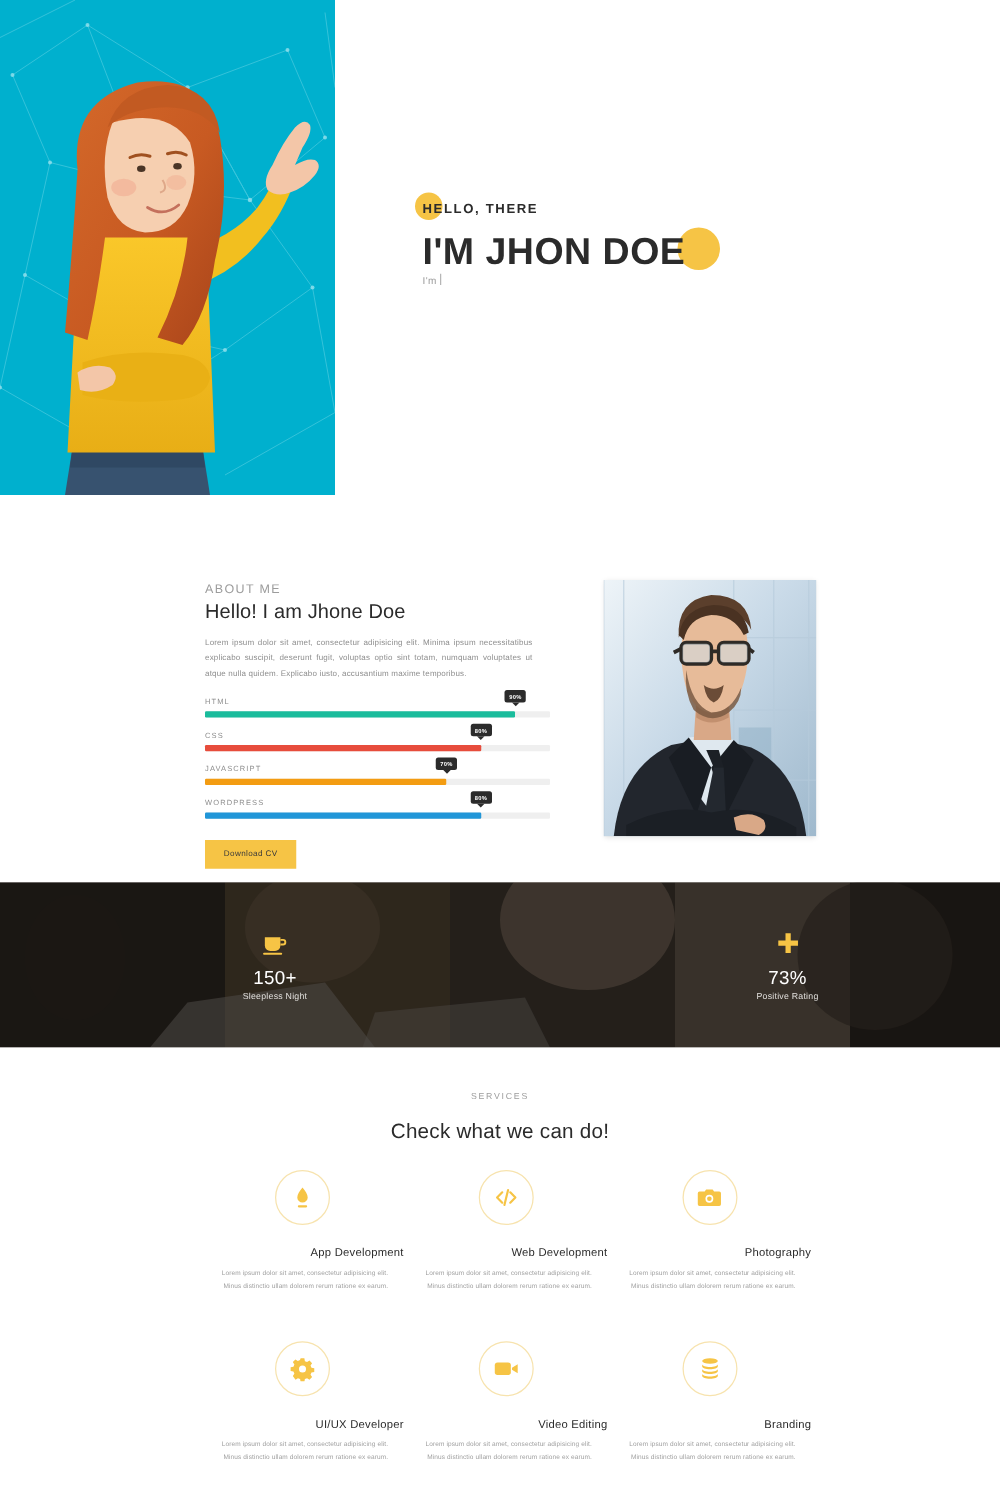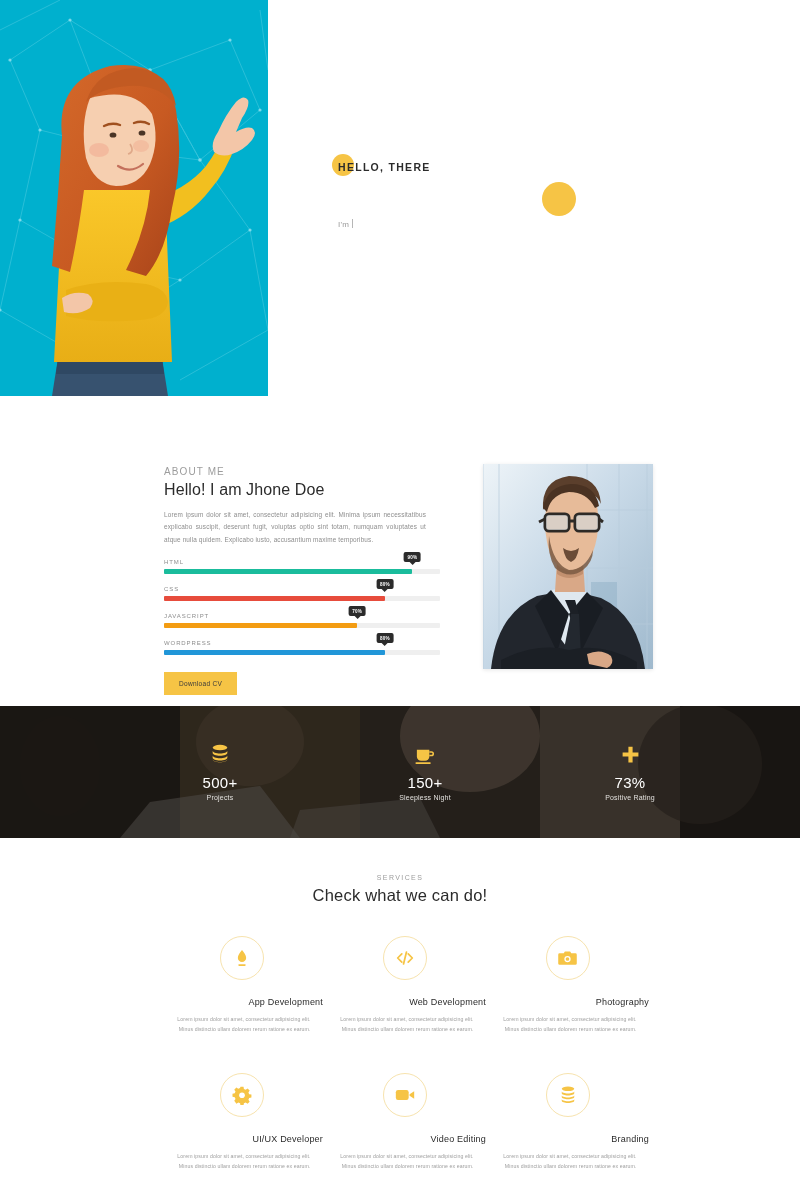--- a/index.html
+++ b/index.html
@@ -116,21 +116,21 @@
   .stat-num {
     margin-top:8px; font-size:15px; color:#ffffff; font-weight:400; letter-spacing:0.3px;
   }
   .stat-lbl { margin-top:3px; font-size:7px; color:#e2e0dd; letter-spacing:0.2px; }
 
   
   .services { position:absolute; left:0; top:838px; width:800px; height:362px; background:#fff; }
   .svc-head { text-align:center; padding-top:36px; }
   .svc-head .eyebrow { letter-spacing:1.4px; font-size:7px; }
   .svc-title {
-    margin-top:5px; font-size:16.5px; color:#2b2b2b; font-weight:400; letter-spacing:0.2px;
+    margin-top:15px; font-size:16.5px; color:#2b2b2b; font-weight:400; letter-spacing:0.2px;
   }
   .svc-grid {
     position:absolute; left:160px; top:98px; width:490px;
     display:flex; flex-wrap:wrap;
   }
   .svc-card { width:163px; text-align:right; margin-bottom:38px; }
   .svc-circle {
     width:44px; height:44px; margin:0 auto; border-radius:50%;
     border:1px solid #f7e3ae; display:flex; align-items:center; justify-content:center;
     color:#f6c445;
@@ -228,20 +228,21 @@
       </svg>
     </div>
 
     <div class="hero-text">
       <div class="hello-wrap">
         <span class="hello-dot"></span>
         <span class="hello-text">HELLO, THERE</span>
       </div>
       <div class="name-wrap">
         <span class="name-dot"></span>
+        <span class="name-text">I'M JHON DOE</span>
       </div>
       <div class="typed">
         <span>I'm</span><span class="cursor"></span>
       </div>
     </div>
   </section>
 
   <section class="about">
     <div class="about-left">
       <div class="eyebrow">ABOUT ME</div>
@@ -346,32 +347,20 @@
       <ellipse cx="250" cy="36" rx="54" ry="44" fill="#9c8362" opacity="0.6"></ellipse>
       <ellipse cx="700" cy="58" rx="62" ry="60" fill="#4b4038" opacity="0.7"></ellipse>
       <path d="M150,96 L260,80 L300,132 L120,132 Z" fill="#d5d2cb" opacity="0.55"></path>
       <path d="M300,104 L420,92 L440,132 L290,132 Z" fill="#cfccc5" opacity="0.45"></path>
       <ellipse cx="60" cy="60" rx="40" ry="50" fill="#2e2822" opacity="0.8"></ellipse>
     </svg>
     <div class="stats-overlay"></div>
 
     <div class="stats-row">
 
-      <div class="stat">
-        <div class="stat-icon">
-          <svg width="22" height="22" viewBox="0 0 24 24" fill="currentColor">
-            <ellipse cx="12" cy="5" rx="8" ry="3"></ellipse>
-            <path d="M4 8.5c0 1.7 3.6 3 8 3s8-1.3 8-3V11c0 1.7-3.6 3-8 3s-8-1.3-8-3z"></path>
-            <path d="M4 13.5c0 1.7 3.6 3 8 3s8-1.3 8-3V16c0 1.7-3.6 3-8 3s-8-1.3-8-3z"></path>
-            <path d="M4 18c0 1.7 3.6 3 8 3s8-1.3 8-3v-.2c0 1.7-3.6 3-8 3s-8-1.3-8-3z"></path>
-          </svg>
-        </div>
-        <div class="stat-num">500+</div>
-        <div class="stat-lbl">Projects</div>
-      </div>
 
 
       <div class="stat">
         <div class="stat-icon">
           <svg width="23" height="23" viewBox="0 0 24 24" fill="currentColor">
             <path d="M3 7h13v7a4.5 4.5 0 0 1-4.5 4.5h-4A4.5 4.5 0 0 1 3 14z"></path>
             <path d="M16 8.5h2.2a2.7 2.7 0 0 1 0 5.4H16v-1.6h2.2a1.1 1.1 0 0 0 0-2.2H16z"></path>
             <rect x="1.5" y="20" width="16" height="1.8" rx="0.9"></rect>
           </svg>
         </div>

